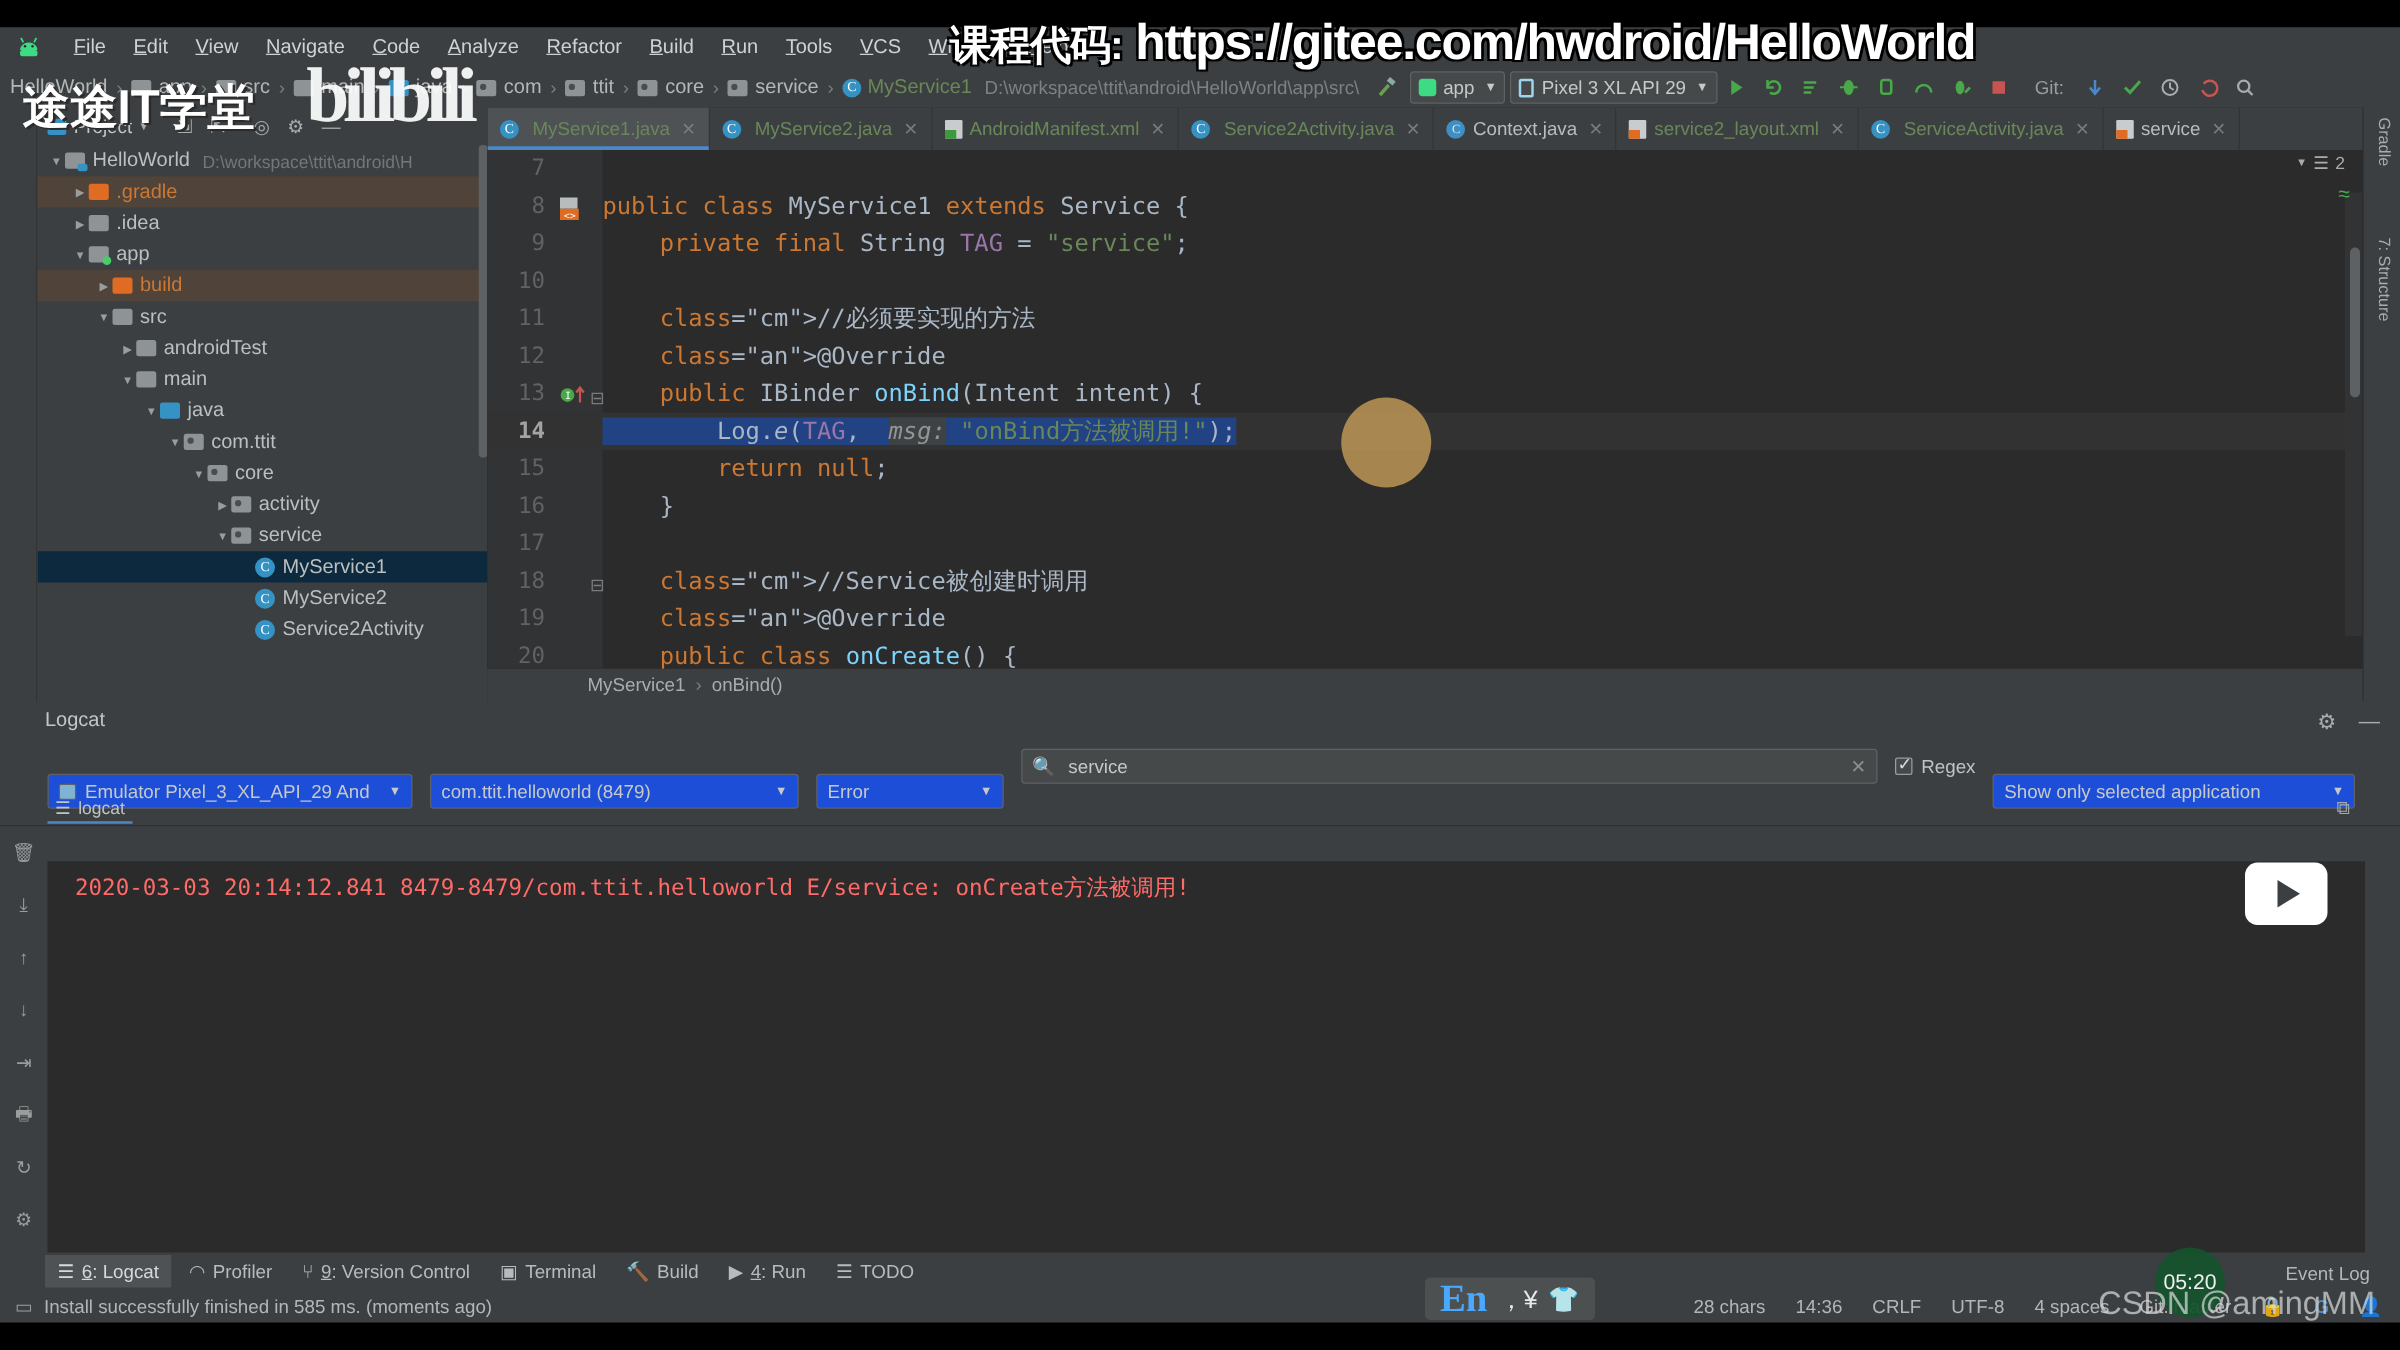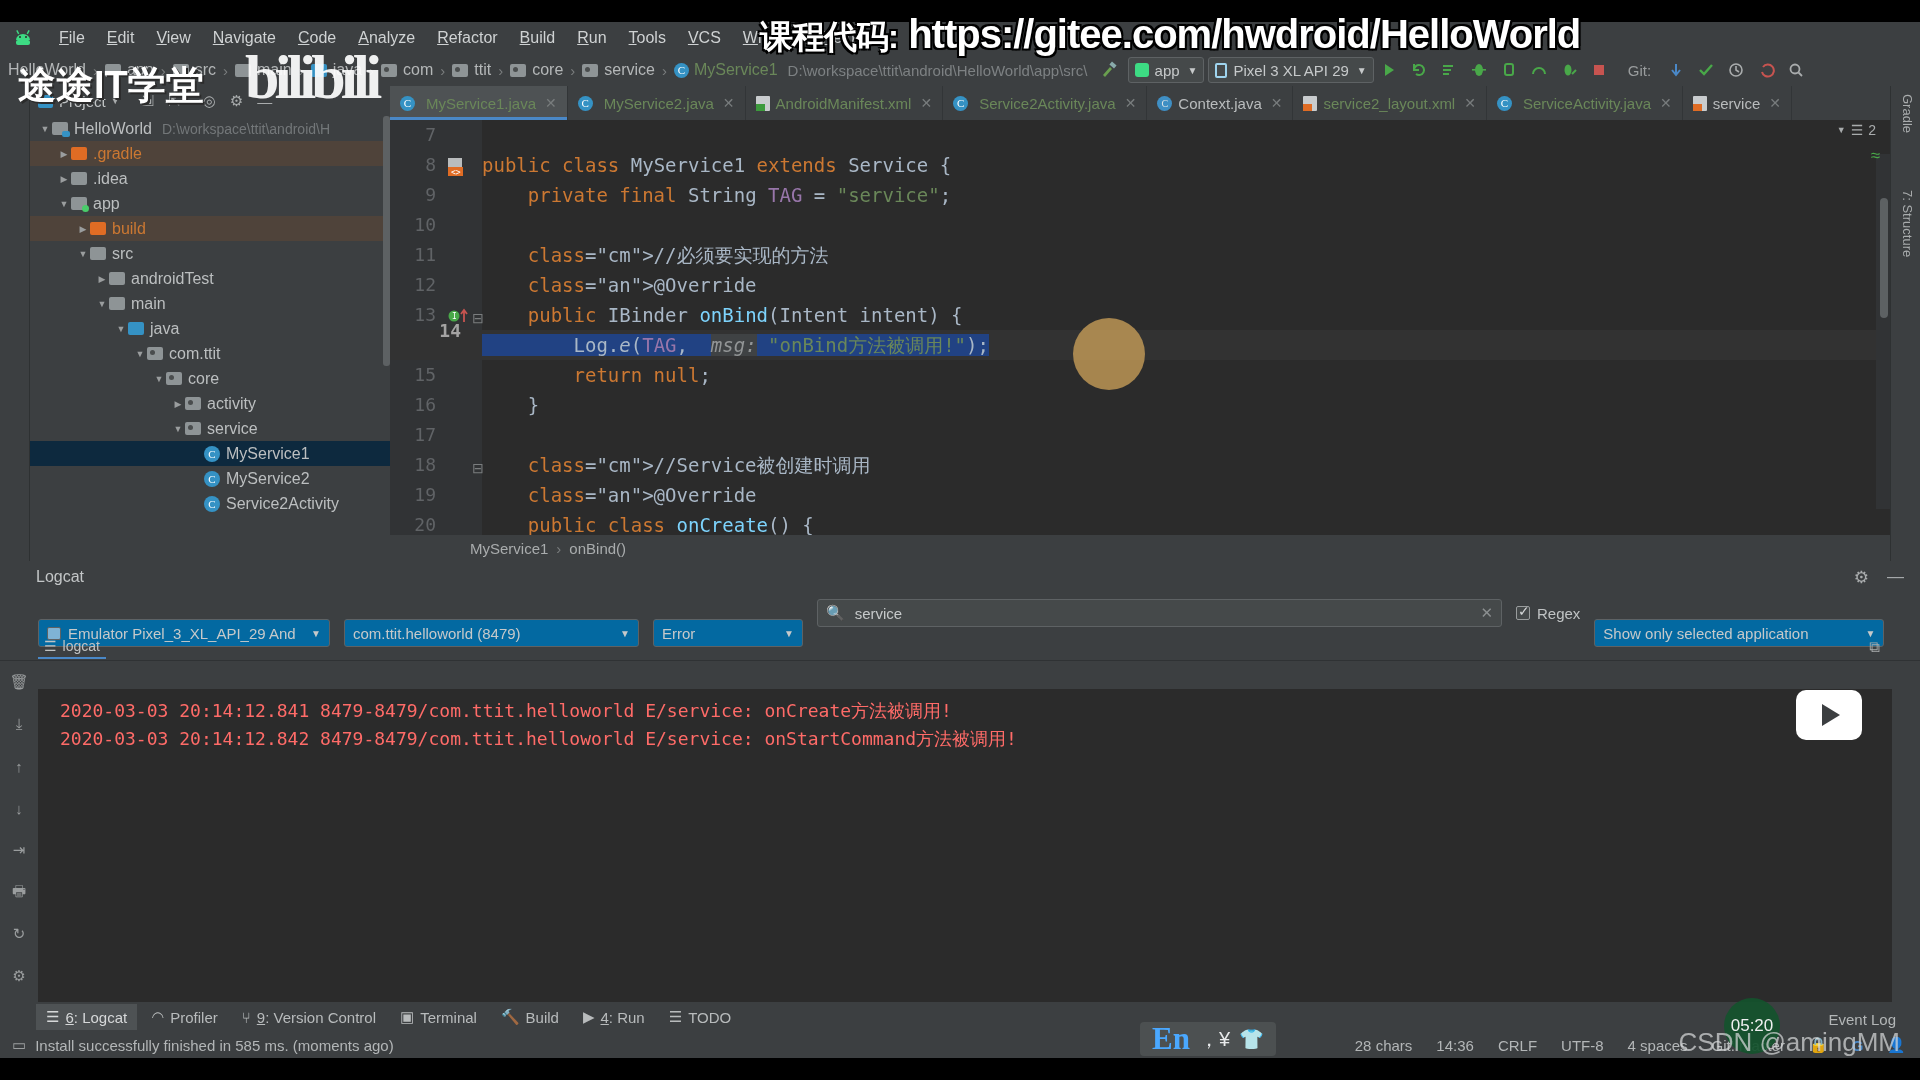--- a/index.html
+++ b/index.html
@@ -98,21 +98,21 @@
   .ed-breadcrumb { position:absolute; left:0; right:0; bottom:0; height:26px; background:#3c3f41; display:flex; align-items:center; padding-left:80px; font-size:15px; color:#a9acad; }
   .ed-breadcrumb .sep { margin:0 8px; color:#7a7d7e; }
   .right-marker { position:absolute; right:0; top:34px; width:14px; bottom:26px; background:#313335; }
   .scroll-v { position:absolute; right:2px; top:44px; width:8px; height:120px; background:#5d6163; border-radius:4px; }
 
   
   .logcat { position:absolute; left:0; top:561px; right:0; height:457px; background:#3c3f41; }
   .lc-head { height:32px; display:flex; align-items:center; padding-left:36px; color:#c3c6c7; font-size:16px; position:relative; }
   .lc-head .right-ic { position:absolute; right:16px; display:flex; gap:18px; align-items:center; }
   .lc-filters { height:40px; display:flex; align-items:center; padding-left:38px; gap:14px; }
-  .sel-box { height:28px; border:1px solid #5e6264; border-radius:3px; background:#0369a1; display:flex; align-items:center; padding:0 8px; font-size:15px; color:#c6c9ca; white-space:nowrap;margin-top:40px; }
+  .sel-box { height:28px; border:1px solid #5e6264; border-radius:3px; background:#1d4ed8; display:flex; align-items:center; padding:0 8px; font-size:15px; color:#c6c9ca; white-space:nowrap;margin-top:40px; }
   .sel-box .caret { margin-left:auto; padding-left:12px; font-size:10px; }
   .search-box { height:28px; border:1px solid #5e6264; border-radius:3px; background:#45494a; display:flex; align-items:center; padding:0 8px; font-size:15px; color:#c6c9ca; width:530px; }
   .search-box .q { color:#9a9d9e; margin-right:10px; }
   .search-box .clear { margin-left:auto; color:#8b8f90; }
   .chk { display:inline-block; width:14px; height:14px; border:1px solid #9a9d9e; border-radius:2px; background:#45494a; position:relative; margin-right:7px; }
   .chk:after { content:"✓"; position:absolute; left:1px; top:-4px; font-size:14px; color:#d6d8d9; }
   .lc-tabrow { height:28px; display:flex; align-items:center; padding-left:38px; border-bottom:1px solid #2f3234; }
   .lc-tab { font-size:14px; color:#c0c3c4; display:flex; align-items:center; gap:6px; padding:3px 6px; border-bottom:2px solid #4a88c7; }
   .lc-body { position:absolute; left:38px; right:28px; top:128px; bottom:6px; background:#2b2b2b; padding:8px 0 0 22px; }
   .logline { font-family:"DejaVu Sans Mono", monospace; font-size:18px; line-height:28px; color:#ff6b68; white-space:pre; }
@@ -519,21 +519,21 @@
       <div class="cur-line-hl" style="top:210px;"></div>
 
       <div id="line-numbers">
           <div class="lnum" style="top: 0px;">7</div>
           <div class="lnum" style="top: 30px;">8</div>
           <div class="lnum" style="top: 60px;">9</div>
           <div class="lnum" style="top: 90px;">10</div>
           <div class="lnum" style="top: 120px;">11</div>
           <div class="lnum" style="top: 150px;">12</div>
           <div class="lnum" style="top: 180px;">13</div>
-          <div class="lnum cur" style="top: 196px; margin-left: 25px;">14</div>
+          <div class="lnum cur" style="top: 210px;">14</div>
           <div class="lnum" style="top: 240px;">15</div>
           <div class="lnum" style="top: 270px;">16</div>
           <div class="lnum" style="top: 300px;">17</div>
           <div class="lnum" style="top: 330px;">18</div>
           <div class="lnum" style="top: 360px;">19</div>
           <div class="lnum" style="top: 390px;">20</div>
         </div>
 
       <div style="position:absolute;left:55px;top:36px;">
         <svg width="22" height="22" viewBox="0 0 22 22">
@@ -641,21 +641,20 @@
       <div class="bico">↑</div>
       <div class="bico">↓</div>
       <div class="bico">⇥</div>
       <div class="bico">🖶</div>
       <div class="bico">↻</div>
       <div class="bico">⚙</div>
     </div>
 
     <div class="lc-body">
       <div class="logline">2020-03-03 20:14:12.841 8479-8479/com.ttit.helloworld E/service: onCreate方法被调用!</div>
-      <div class="logline">2020-03-03 20:14:12.842 8479-8479/com.ttit.helloworld E/service: onStartCommand方法被调用!</div>
     </div>
   </div>
 
   <div class="bottombar" id="bottom-tabs">
       <div class="btab active">
         <span>☰</span>
         <span><u>6</u>: Logcat</span>
       </div>
       <div class="btab">
         <span>◠</span>

